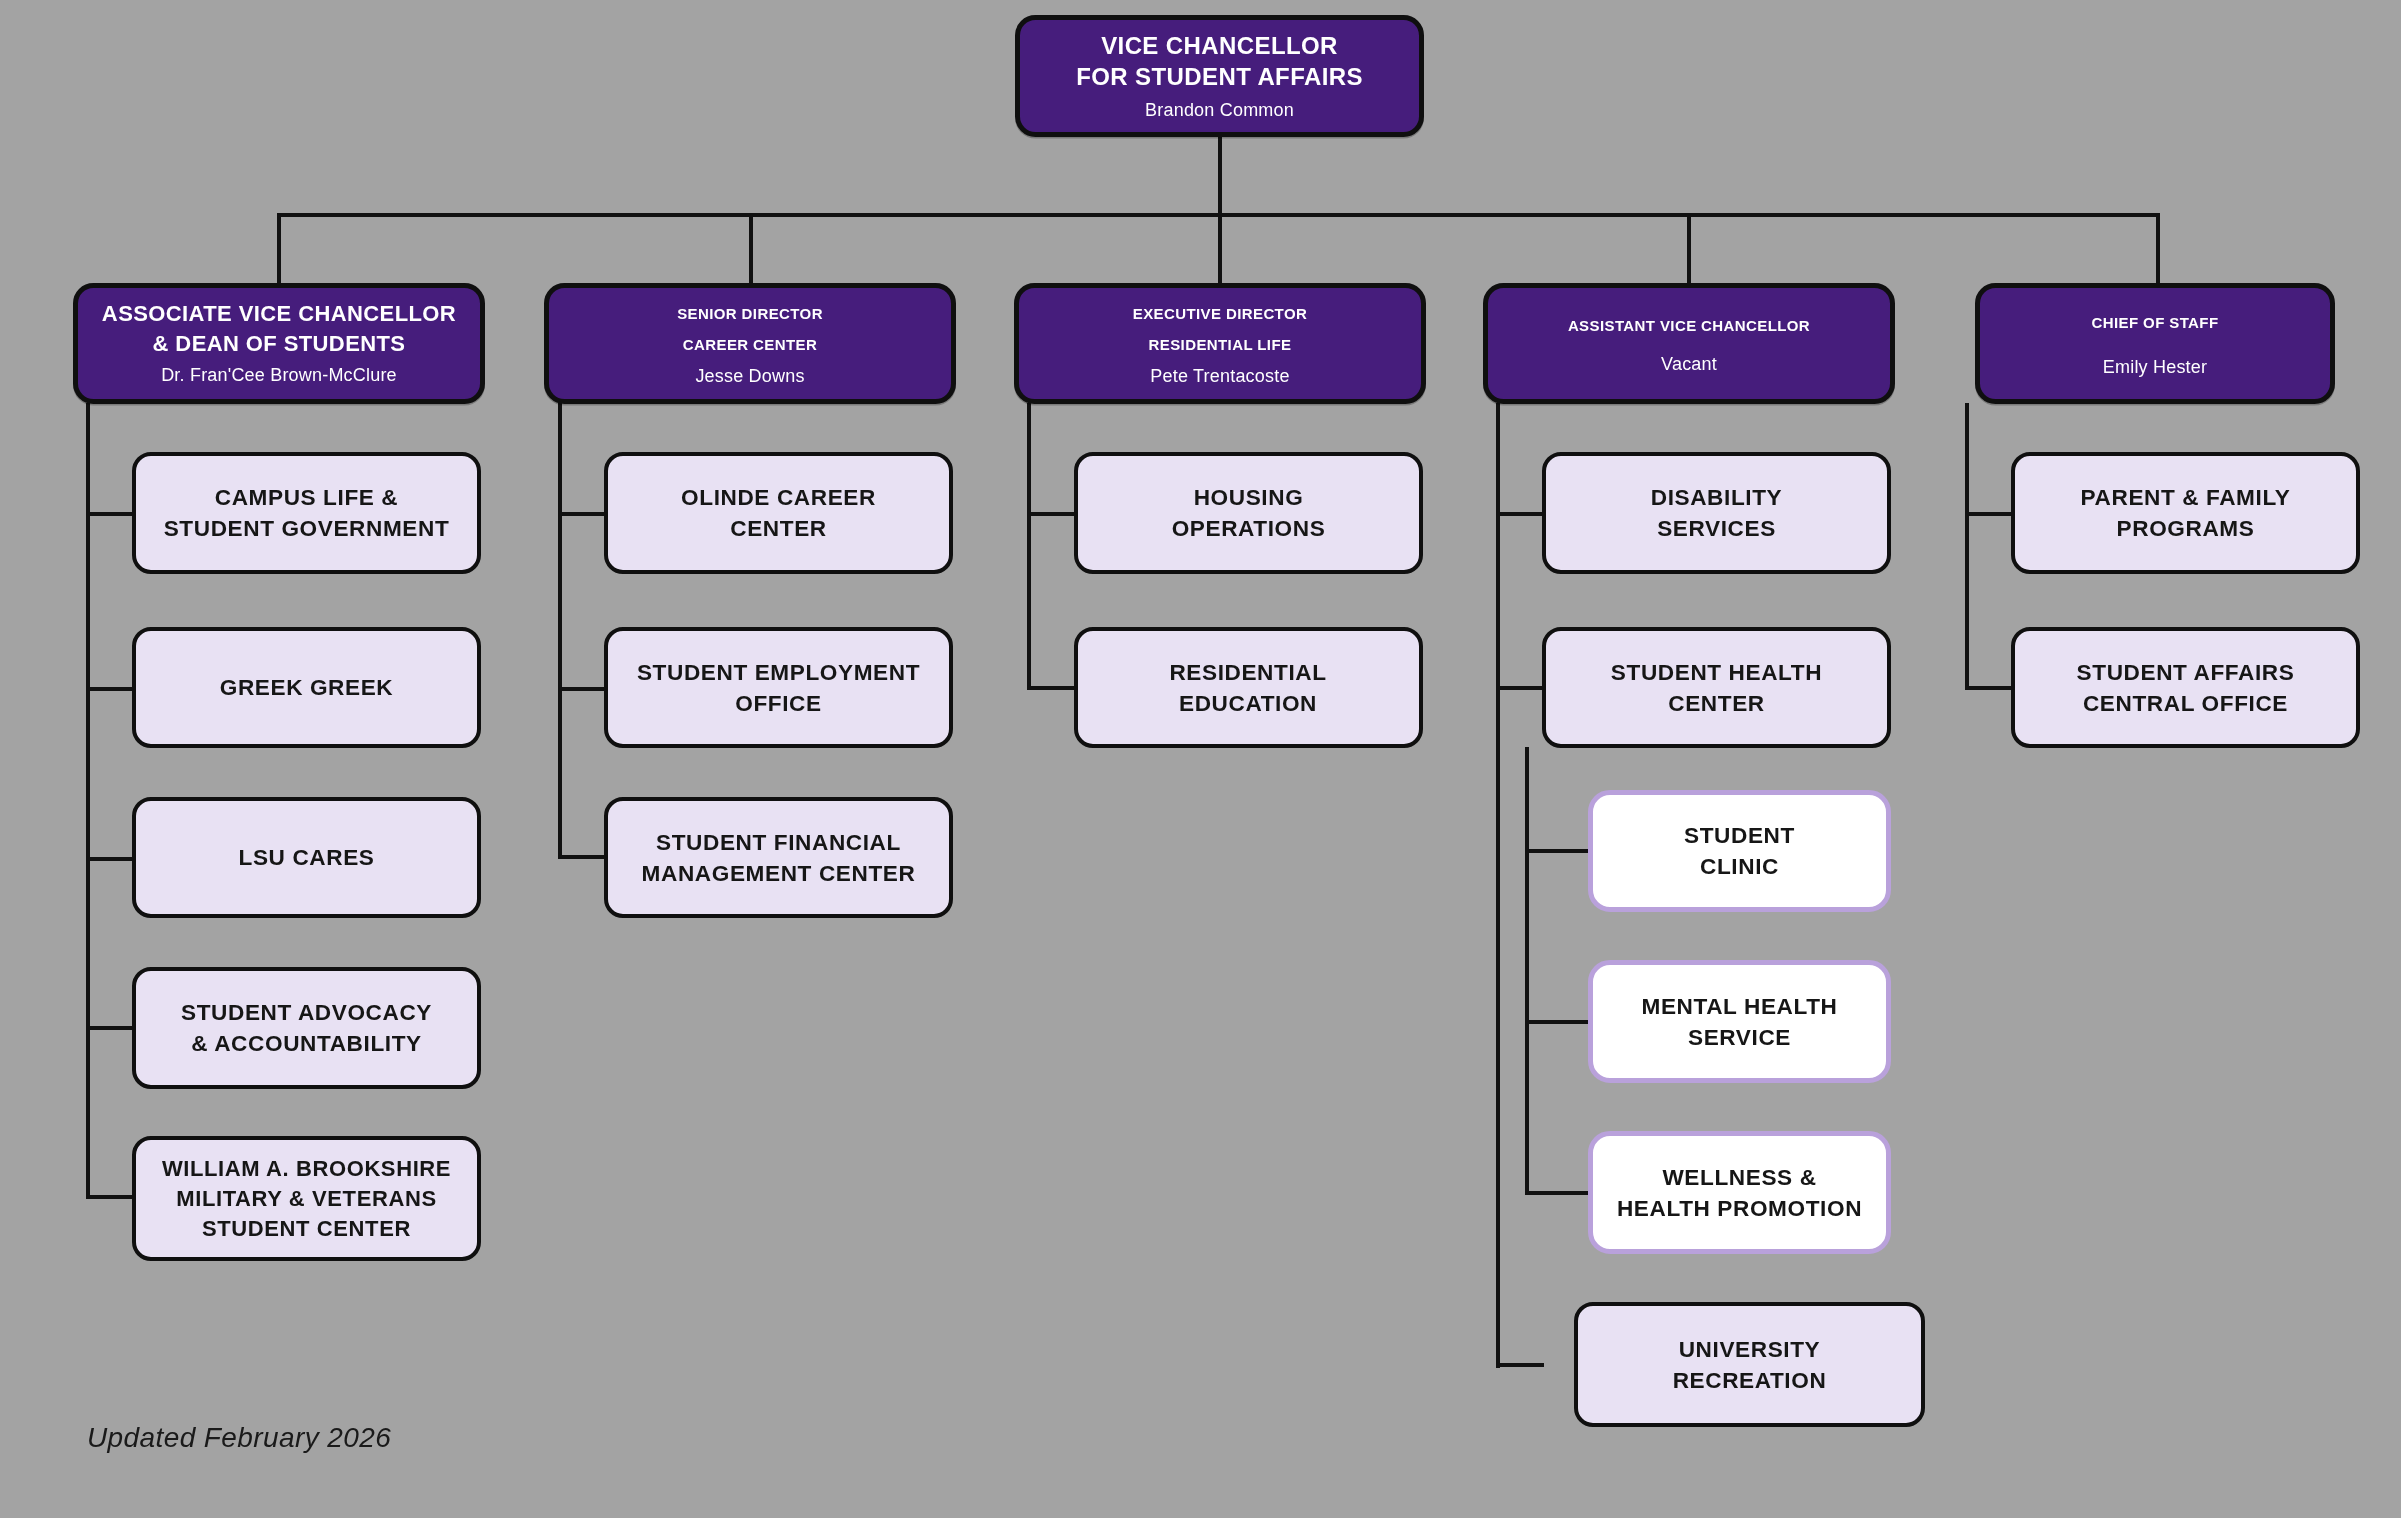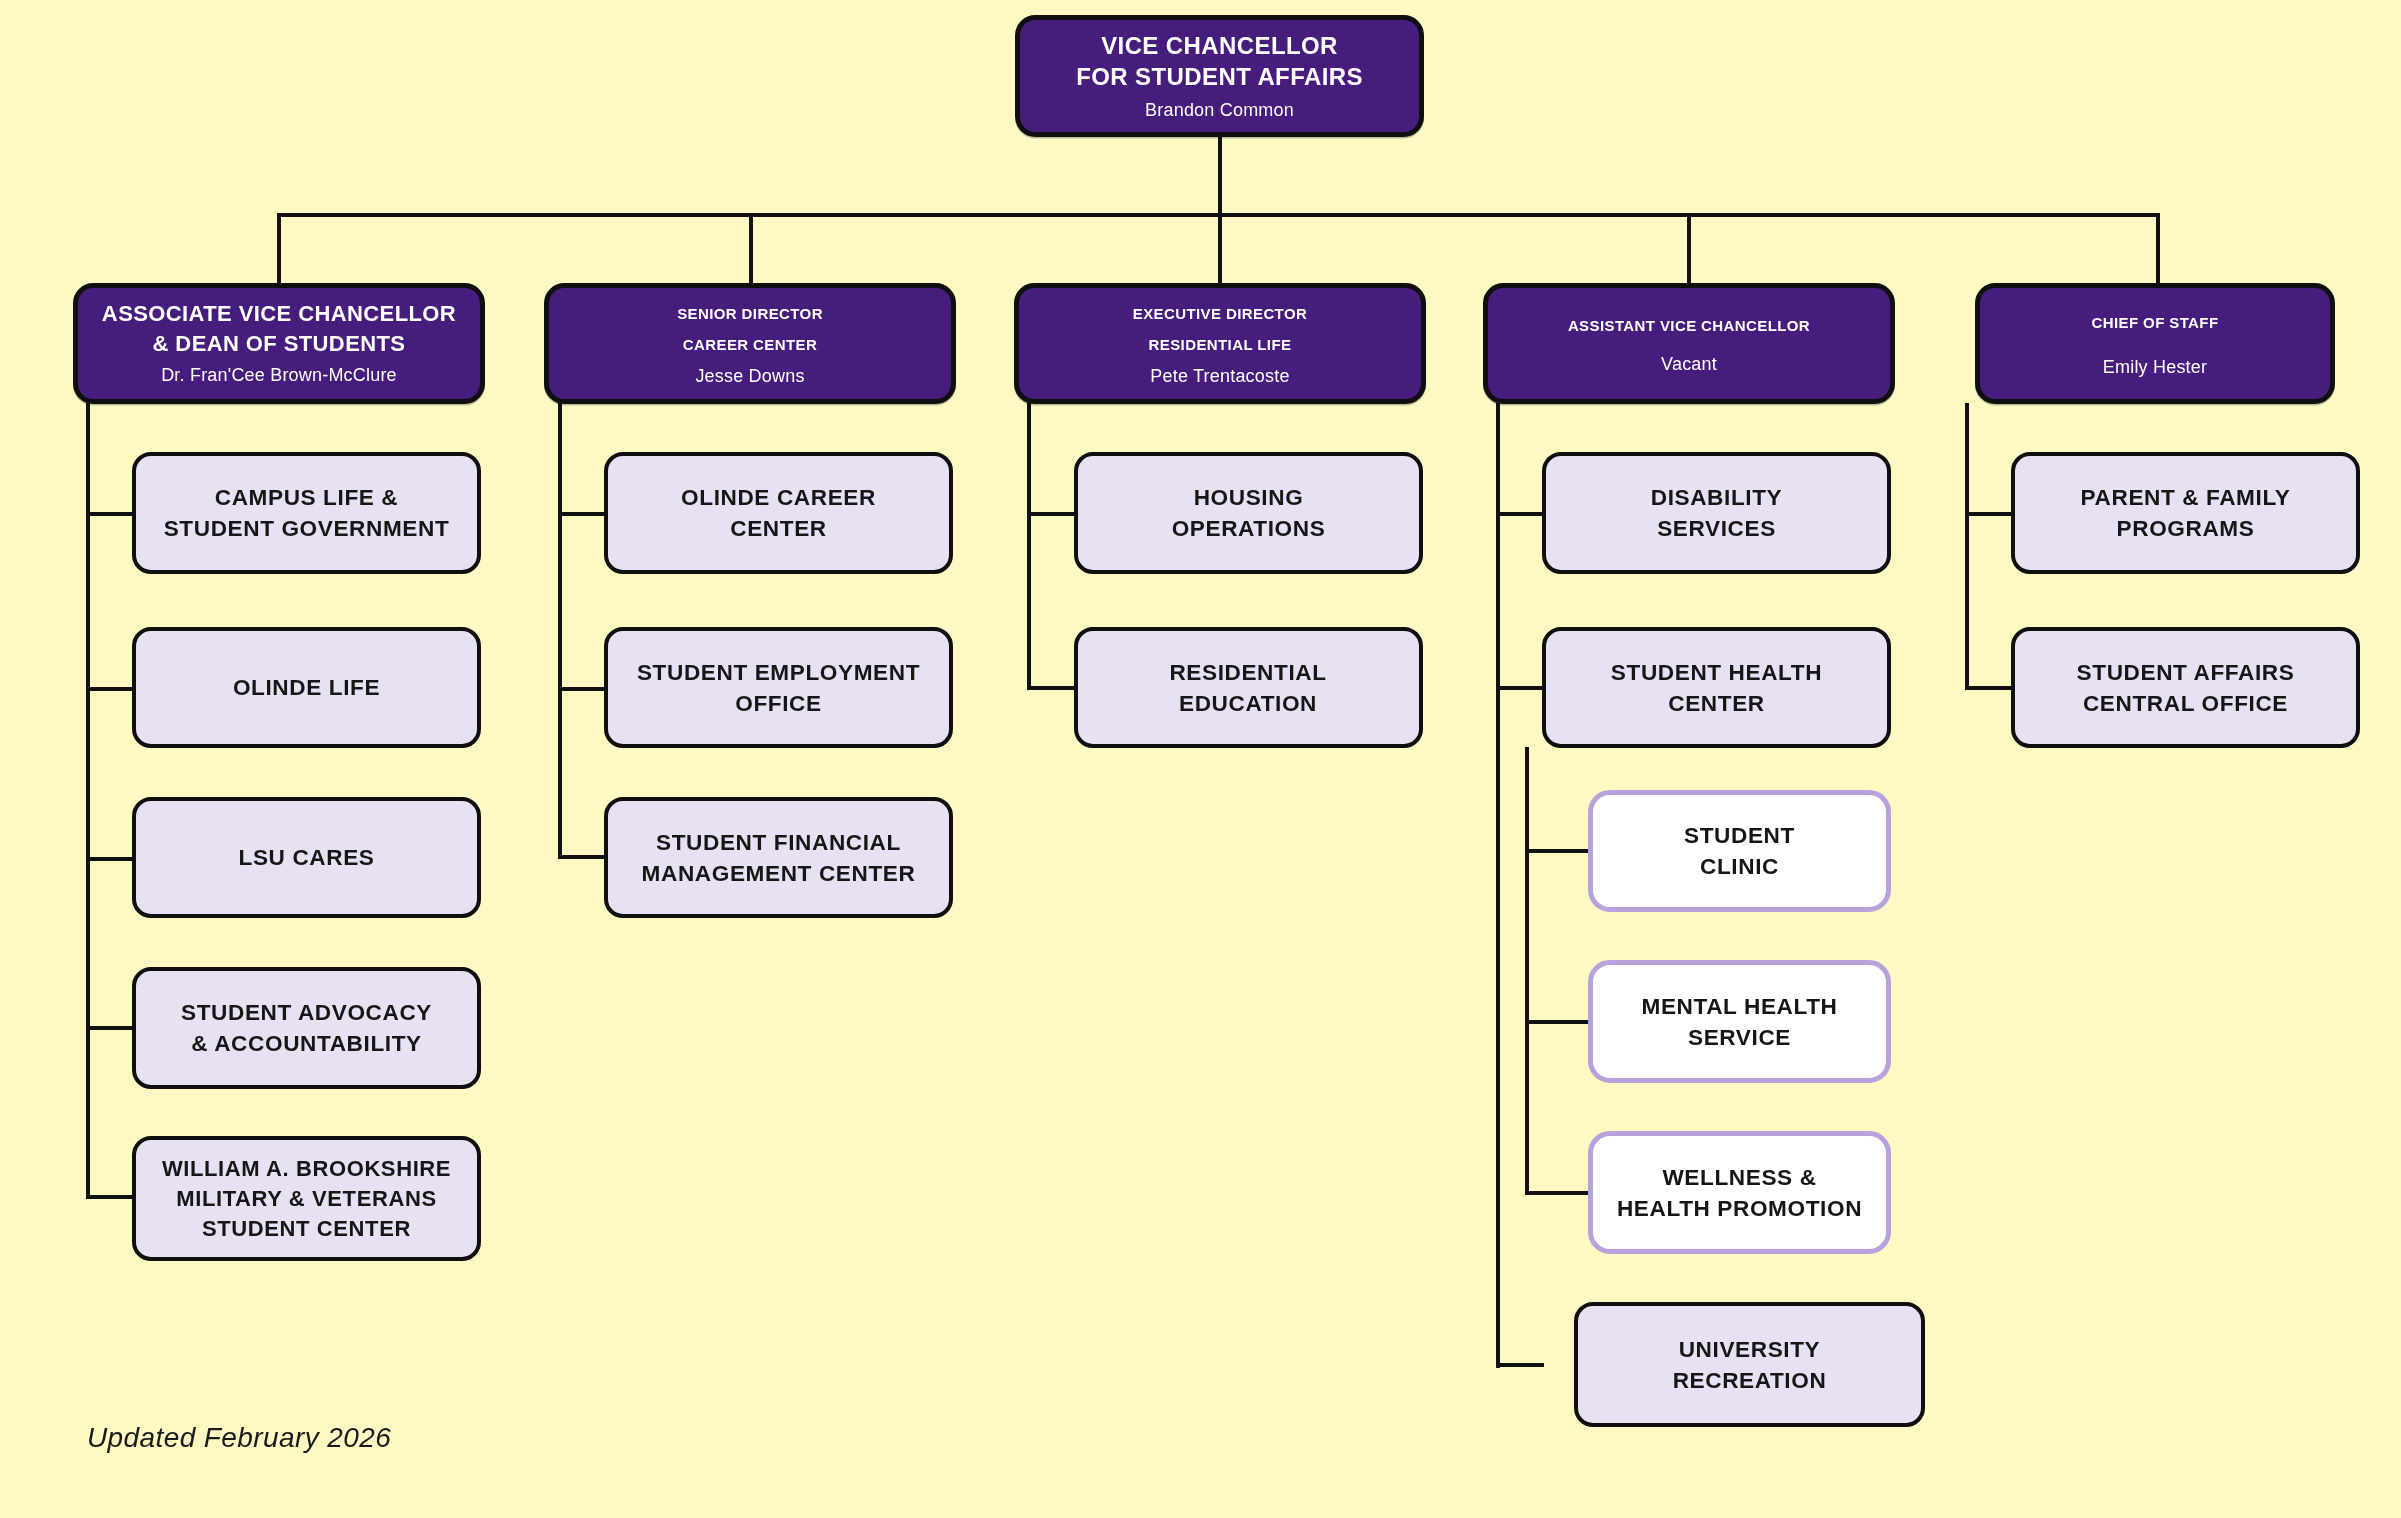--- a/index.html
+++ b/index.html
@@ -5,21 +5,21 @@
   :root{
     --purple:#461D7C;
     --lavender:#E8E1F3;
     --subborder:#B9A1DB;
     --ink:#111111;
   }
   html,body{margin:0;padding:0;background:#ffffff;}
   .canvas{
     position:relative;
     width:2401px;height:1518px;
-    background:#fef9c3;
+    background:#a3a3a3;
     font-family:"Liberation Sans", sans-serif;
     overflow:hidden;
   }
   .line{position:absolute;background:var(--ink);}
   .box{
     position:absolute;
     box-sizing:border-box;
     display:flex;flex-direction:column;
     align-items:center;justify-content:center;
     text-align:center;
@@ -146,21 +146,21 @@
   <div class="box dark" style="left:1975px;top:283px;width:360px;height:121px;">
     <div class="title">CHIEF OF STAFF</div>
     <div class="name" style="margin-top:17px;">Emily Hester</div>
   </div>
 
   <div class="box light" style="left:132px;top:452px;width:349px;height:122px;">
     <div class="label">CAMPUS LIFE &amp;
 STUDENT GOVERNMENT</div>
   </div>
   <div class="box light" style="left:132px;top:627px;width:349px;height:121px;">
-    <div class="label">OLINDE LIFE</div>
+    <div class="label">GREEK GREEK</div>
   </div>
   <div class="box light" style="left:132px;top:797px;width:349px;height:121px;">
     <div class="label">LSU CARES</div>
   </div>
   <div class="box light" style="left:132px;top:967px;width:349px;height:122px;">
     <div class="label">STUDENT ADVOCACY
 &amp; ACCOUNTABILITY</div>
   </div>
   <div class="box light" style="left:132px;top:1136px;width:349px;height:125px;">
     <div class="label" style="font-size:22px;line-height:30px;">WILLIAM A. BROOKSHIRE

